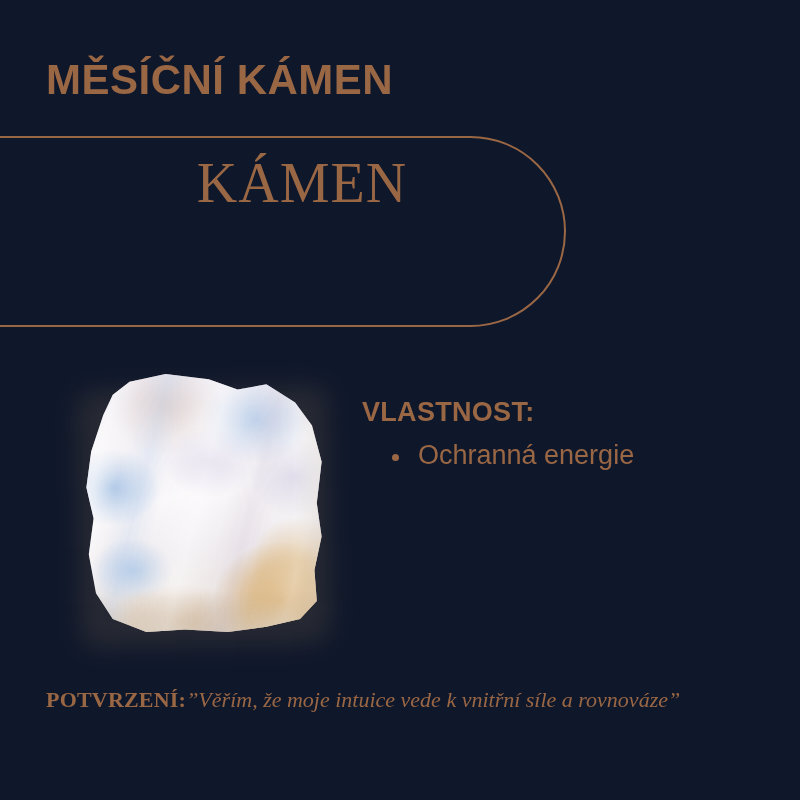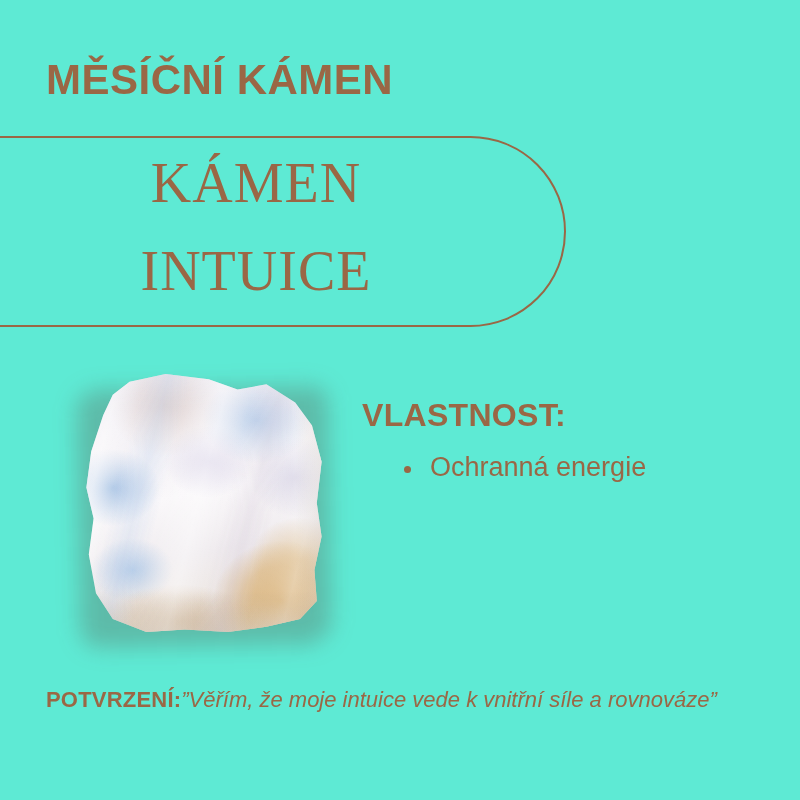--- a/index.html
+++ b/index.html
@@ -14,21 +14,21 @@
     font-family: "Liberation Sans", sans-serif;
     overflow: hidden;
     position: relative;
     -webkit-font-smoothing: antialiased;
   }
 
   .canvas {
     position: relative;
     width: 800px;
     height: 800px;
-    background: #5eead4;
+    background: #0f172a;
     overflow: hidden;
   }
 
   
   .page-title {
     position: absolute;
     left: 46px;
     top: 30px;
     font-family: "Liberation Sans", sans-serif;
     font-weight: bold;
@@ -56,20 +56,21 @@
     left: 0;
     top: 139px;
     width: 512px;
     text-align: center;
     font-family: "Liberation Serif", serif;
     font-weight: normal;
     font-size: 56px;
     line-height: 1.58;
     color: #9a6745;
     letter-spacing: 1px;
+    padding-left: 46px;
   }
   .pill-text .line {
     display: block;
     white-space: nowrap;
   }
 
   
   .stone-wrap {
     position: absolute;
     left: 56px;
@@ -172,29 +173,29 @@
   
   .properties {
     position: absolute;
     left: 362px;
     top: 396px;
     width: 420px;
   }
   .properties-heading {
     font-family: "Liberation Sans", sans-serif;
     font-weight: bold;
-    font-size: 32px;
+    font-size: 27px;
     color: #9a6745;
     letter-spacing: 0.3px;
     margin: 0 0 6px 0;
     line-height: 1.2;
   }
   .properties-list {
     list-style: none;
-    margin: 12px;
+    margin: 0;
     padding: 0;
   }
   .properties-list li {
     position: relative;
     padding-left: 56px;
     font-family: "Liberation Sans", sans-serif;
     font-weight: normal;
     font-size: 27px;
     color: #9a6745;
     line-height: 1.60;
@@ -213,21 +214,21 @@
 
   
   .affirmation {
     position: absolute;
     left: 46px;
     top: 682px;
     width: 720px;
     font-size: 22px;
     line-height: 1.62;
     color: #9a6745;
-    font-family: Liberation Sans, sans-serif;
+    font-family: Liberation Serif, serif;
   }
   .affirmation-label {
     font-weight: bold;
     font-style: normal;
     letter-spacing: 0.2px;
   }
   .affirmation-quote {
     font-style: italic;
     font-weight: normal;
   }
@@ -236,21 +237,20 @@
 <body>
 
 <div class="canvas">
 
   <h1 class="page-title">MĚSÍČNÍ KÁMEN</h1>
 
   <div class="pill-banner"></div>
 
   <div class="pill-text">
     <span class="line">KÁMEN</span>
-    <span class="line">INTUICE</span>
   </div>
 
   <div class="stone-wrap">
     <div class="stone-shadow"></div>
     <div class="stone"></div>
     <div class="stone-streaks"></div>
     <div class="stone-edge"></div>
   </div>
 
   <div class="properties">

